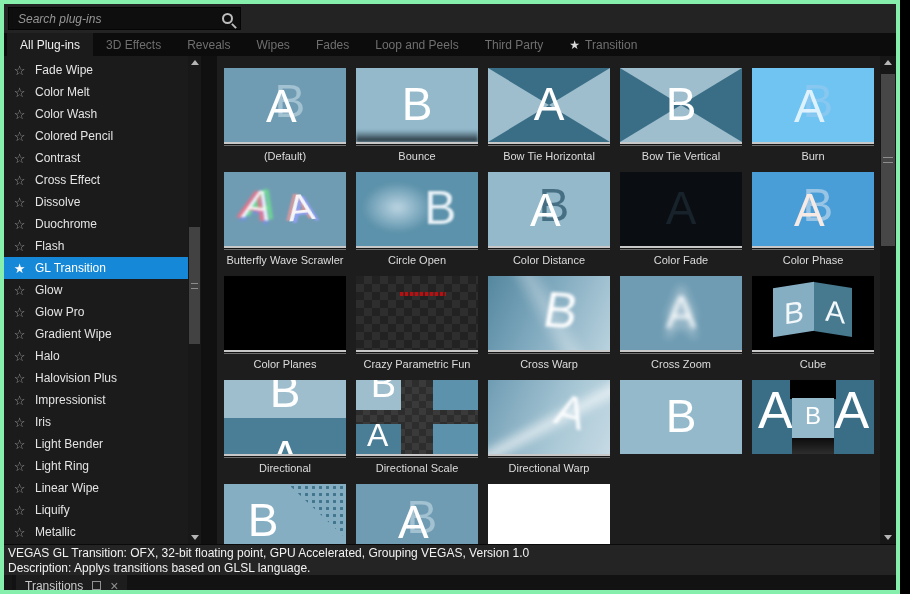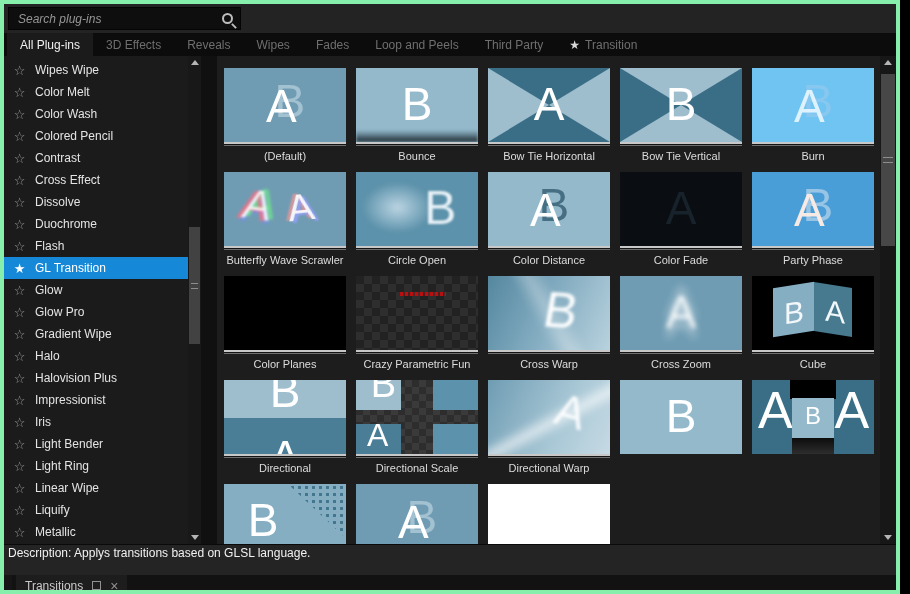--- a/index.html
+++ b/index.html
@@ -189,21 +189,21 @@
       <div class="tab">
         <span class="tabstar">★</span>
         <span>Transition</span>
       </div>
     </div>
 
   <div class="sidebar">
     <div class="slist" id="sidebar-list">
         <div class="sitem">
           <span class="star">☆</span>
-          <span>Wipes Wipe</span>
+          <span>Fade Wipe</span>
         </div>
         <div class="sitem">
           <span class="star">☆</span>
           <span>Color Melt</span>
         </div>
         <div class="sitem">
           <span class="star">☆</span>
           <span>Color Wash</span>
         </div>
         <div class="sitem">
@@ -361,21 +361,21 @@
           </div>
           <div class="scrub"></div>
           <div class="label">Color Fade</div>
         </div>
         <div class="cell">
           <div class="th v-color-phase">
             <span class="lt cpGhost">B</span>
             <span class="lt cpA">A</span>
           </div>
           <div class="scrub"></div>
-          <div class="label">Party Phase</div>
+          <div class="label">Color Phase</div>
         </div>
         <div class="cell">
           <div class="th v-black"></div>
           <div class="scrub"></div>
           <div class="label">Color Planes</div>
         </div>
         <div class="cell">
           <div class="th v-crazy"></div>
           <div class="scrub"></div>
           <div class="label">Crazy Parametric Fun</div>
@@ -461,20 +461,21 @@
       </div>
   </div>
 
   <div class="vscroll right">
     <span class="sb-up"></span>
     <div class="sb-thumb"></div>
     <span class="sb-dn"></span>
   </div>
 
   <div class="status">
+    <div>VEGAS GL Transition: OFX, 32-bit floating point, GPU Accelerated, Grouping VEGAS, Version 1.0</div>
     <div>Description: Applys transitions based on GLSL language.</div>
   </div>
 
   <div class="bottombar">
     <div class="btab">
       <span>Transitions</span>
       <span class="float-ic"></span>
       <span class="close-ic">×</span>
     </div>
   </div>

